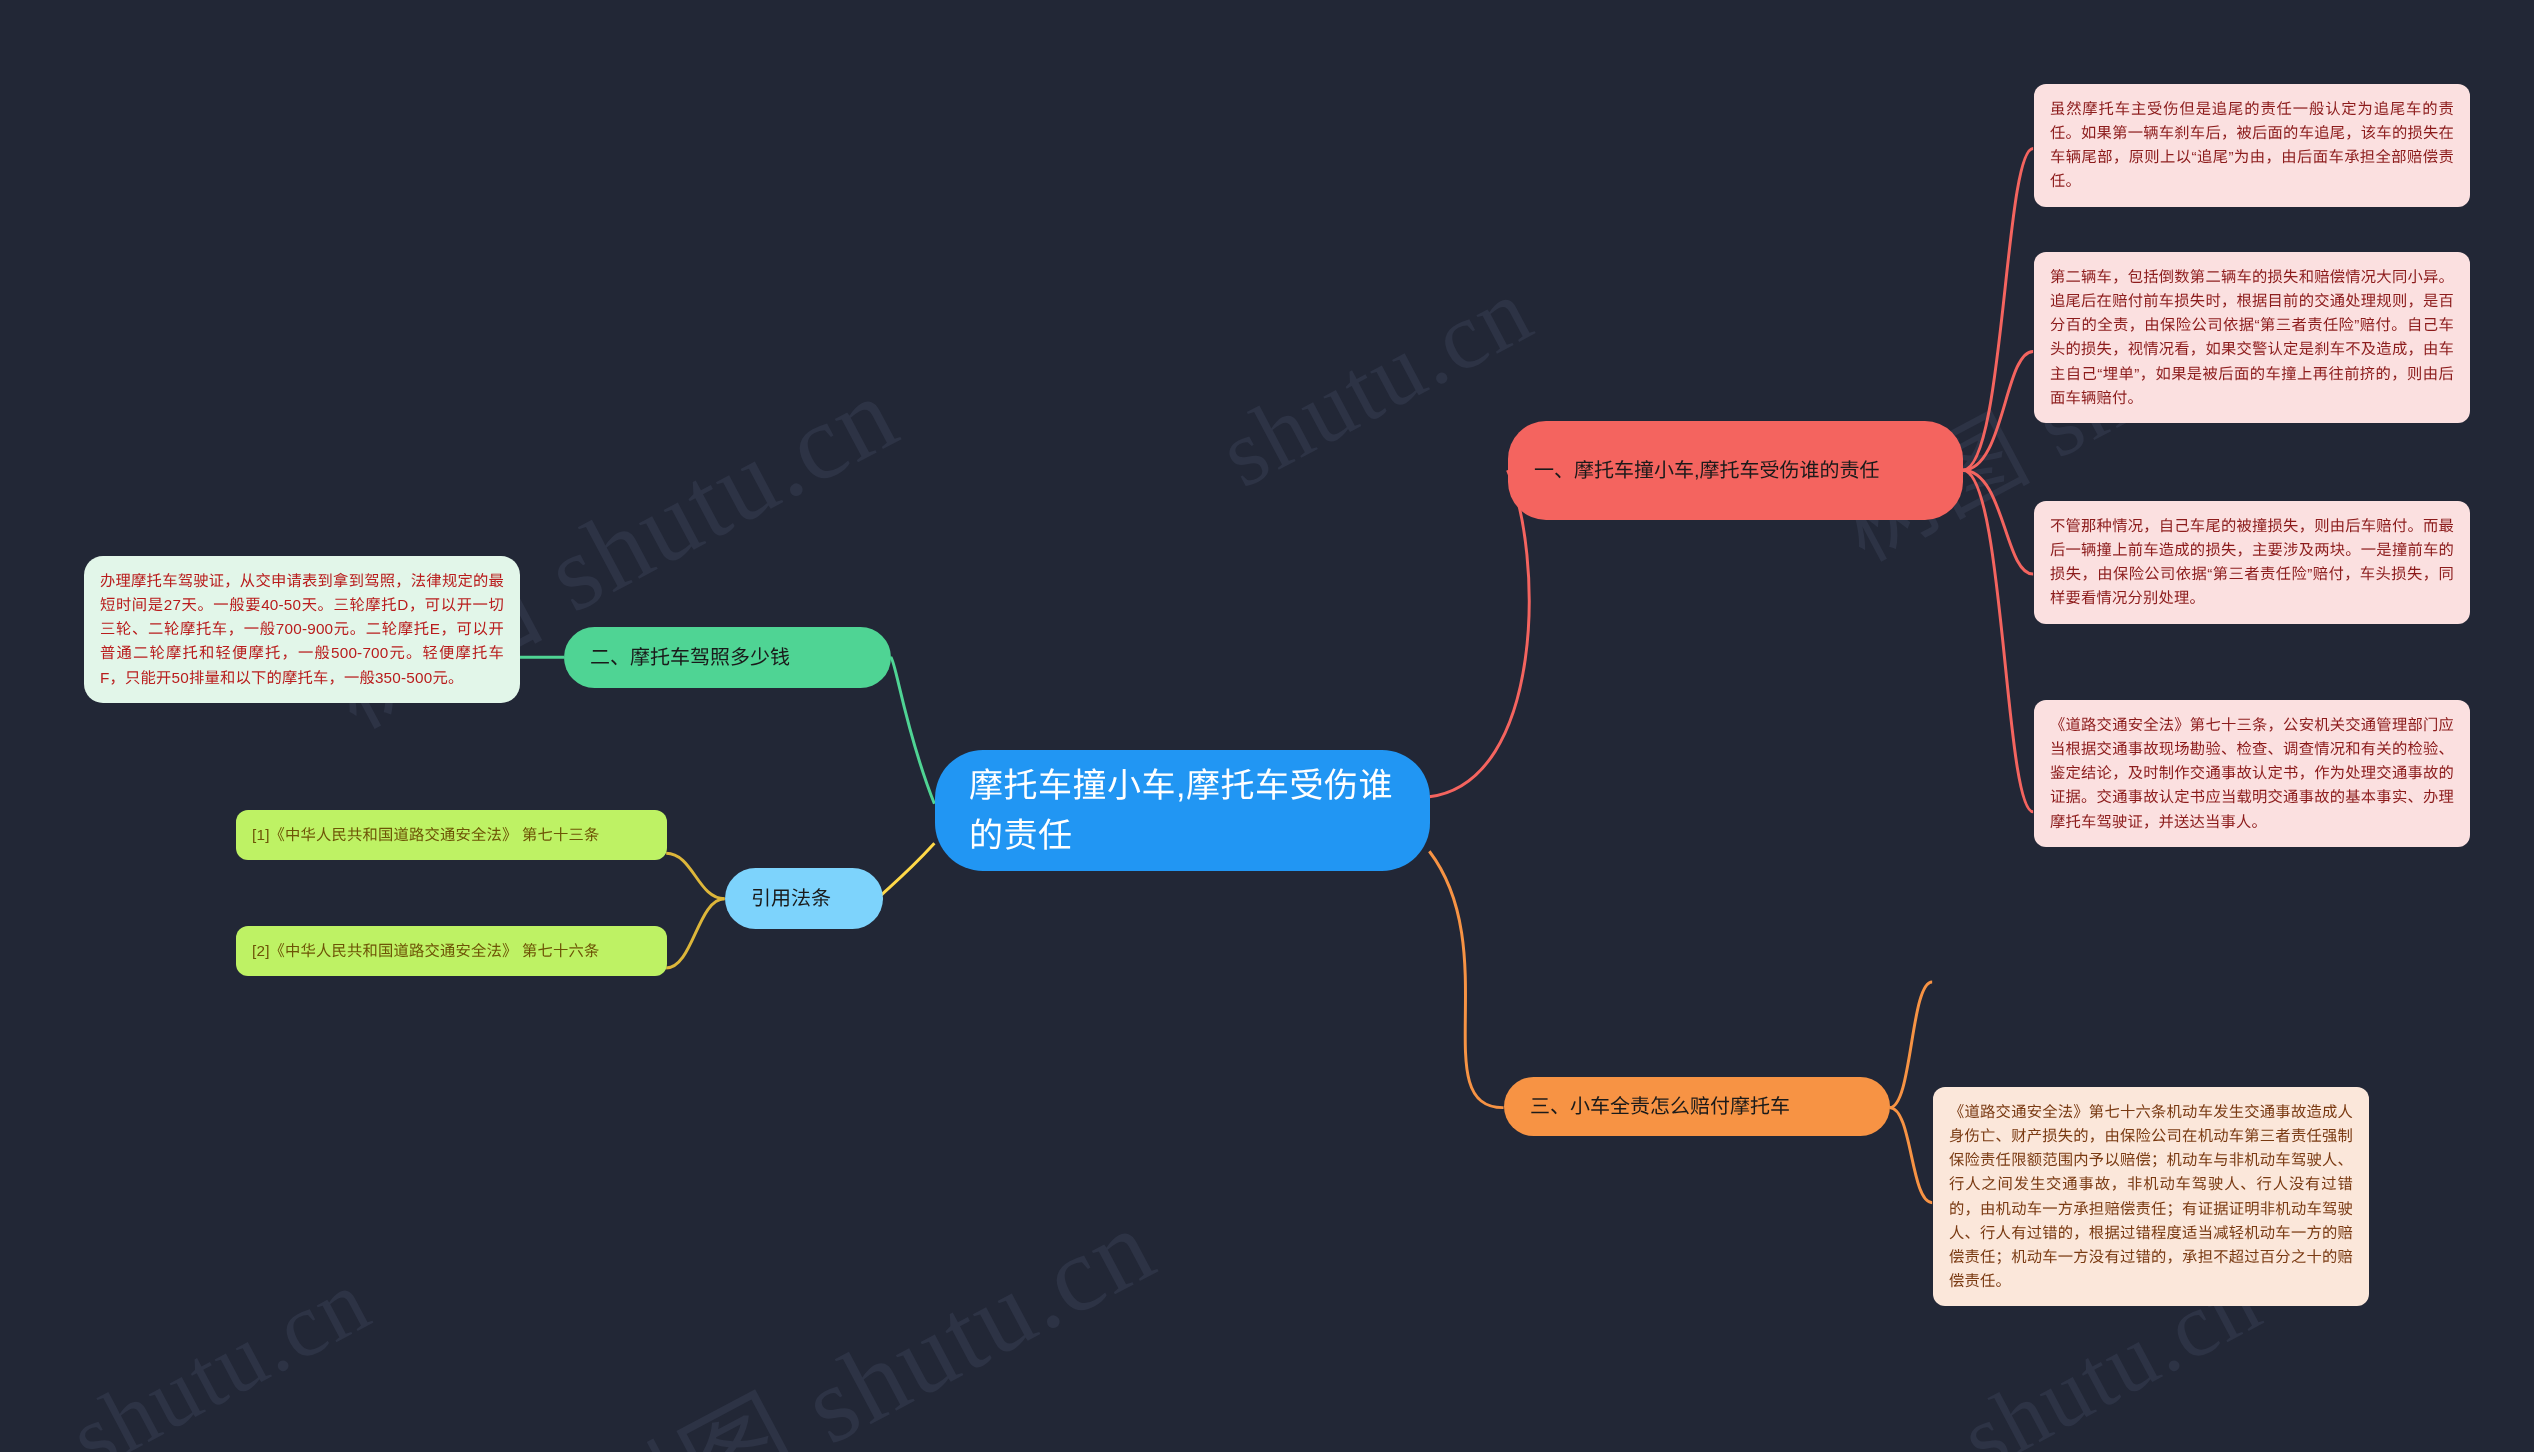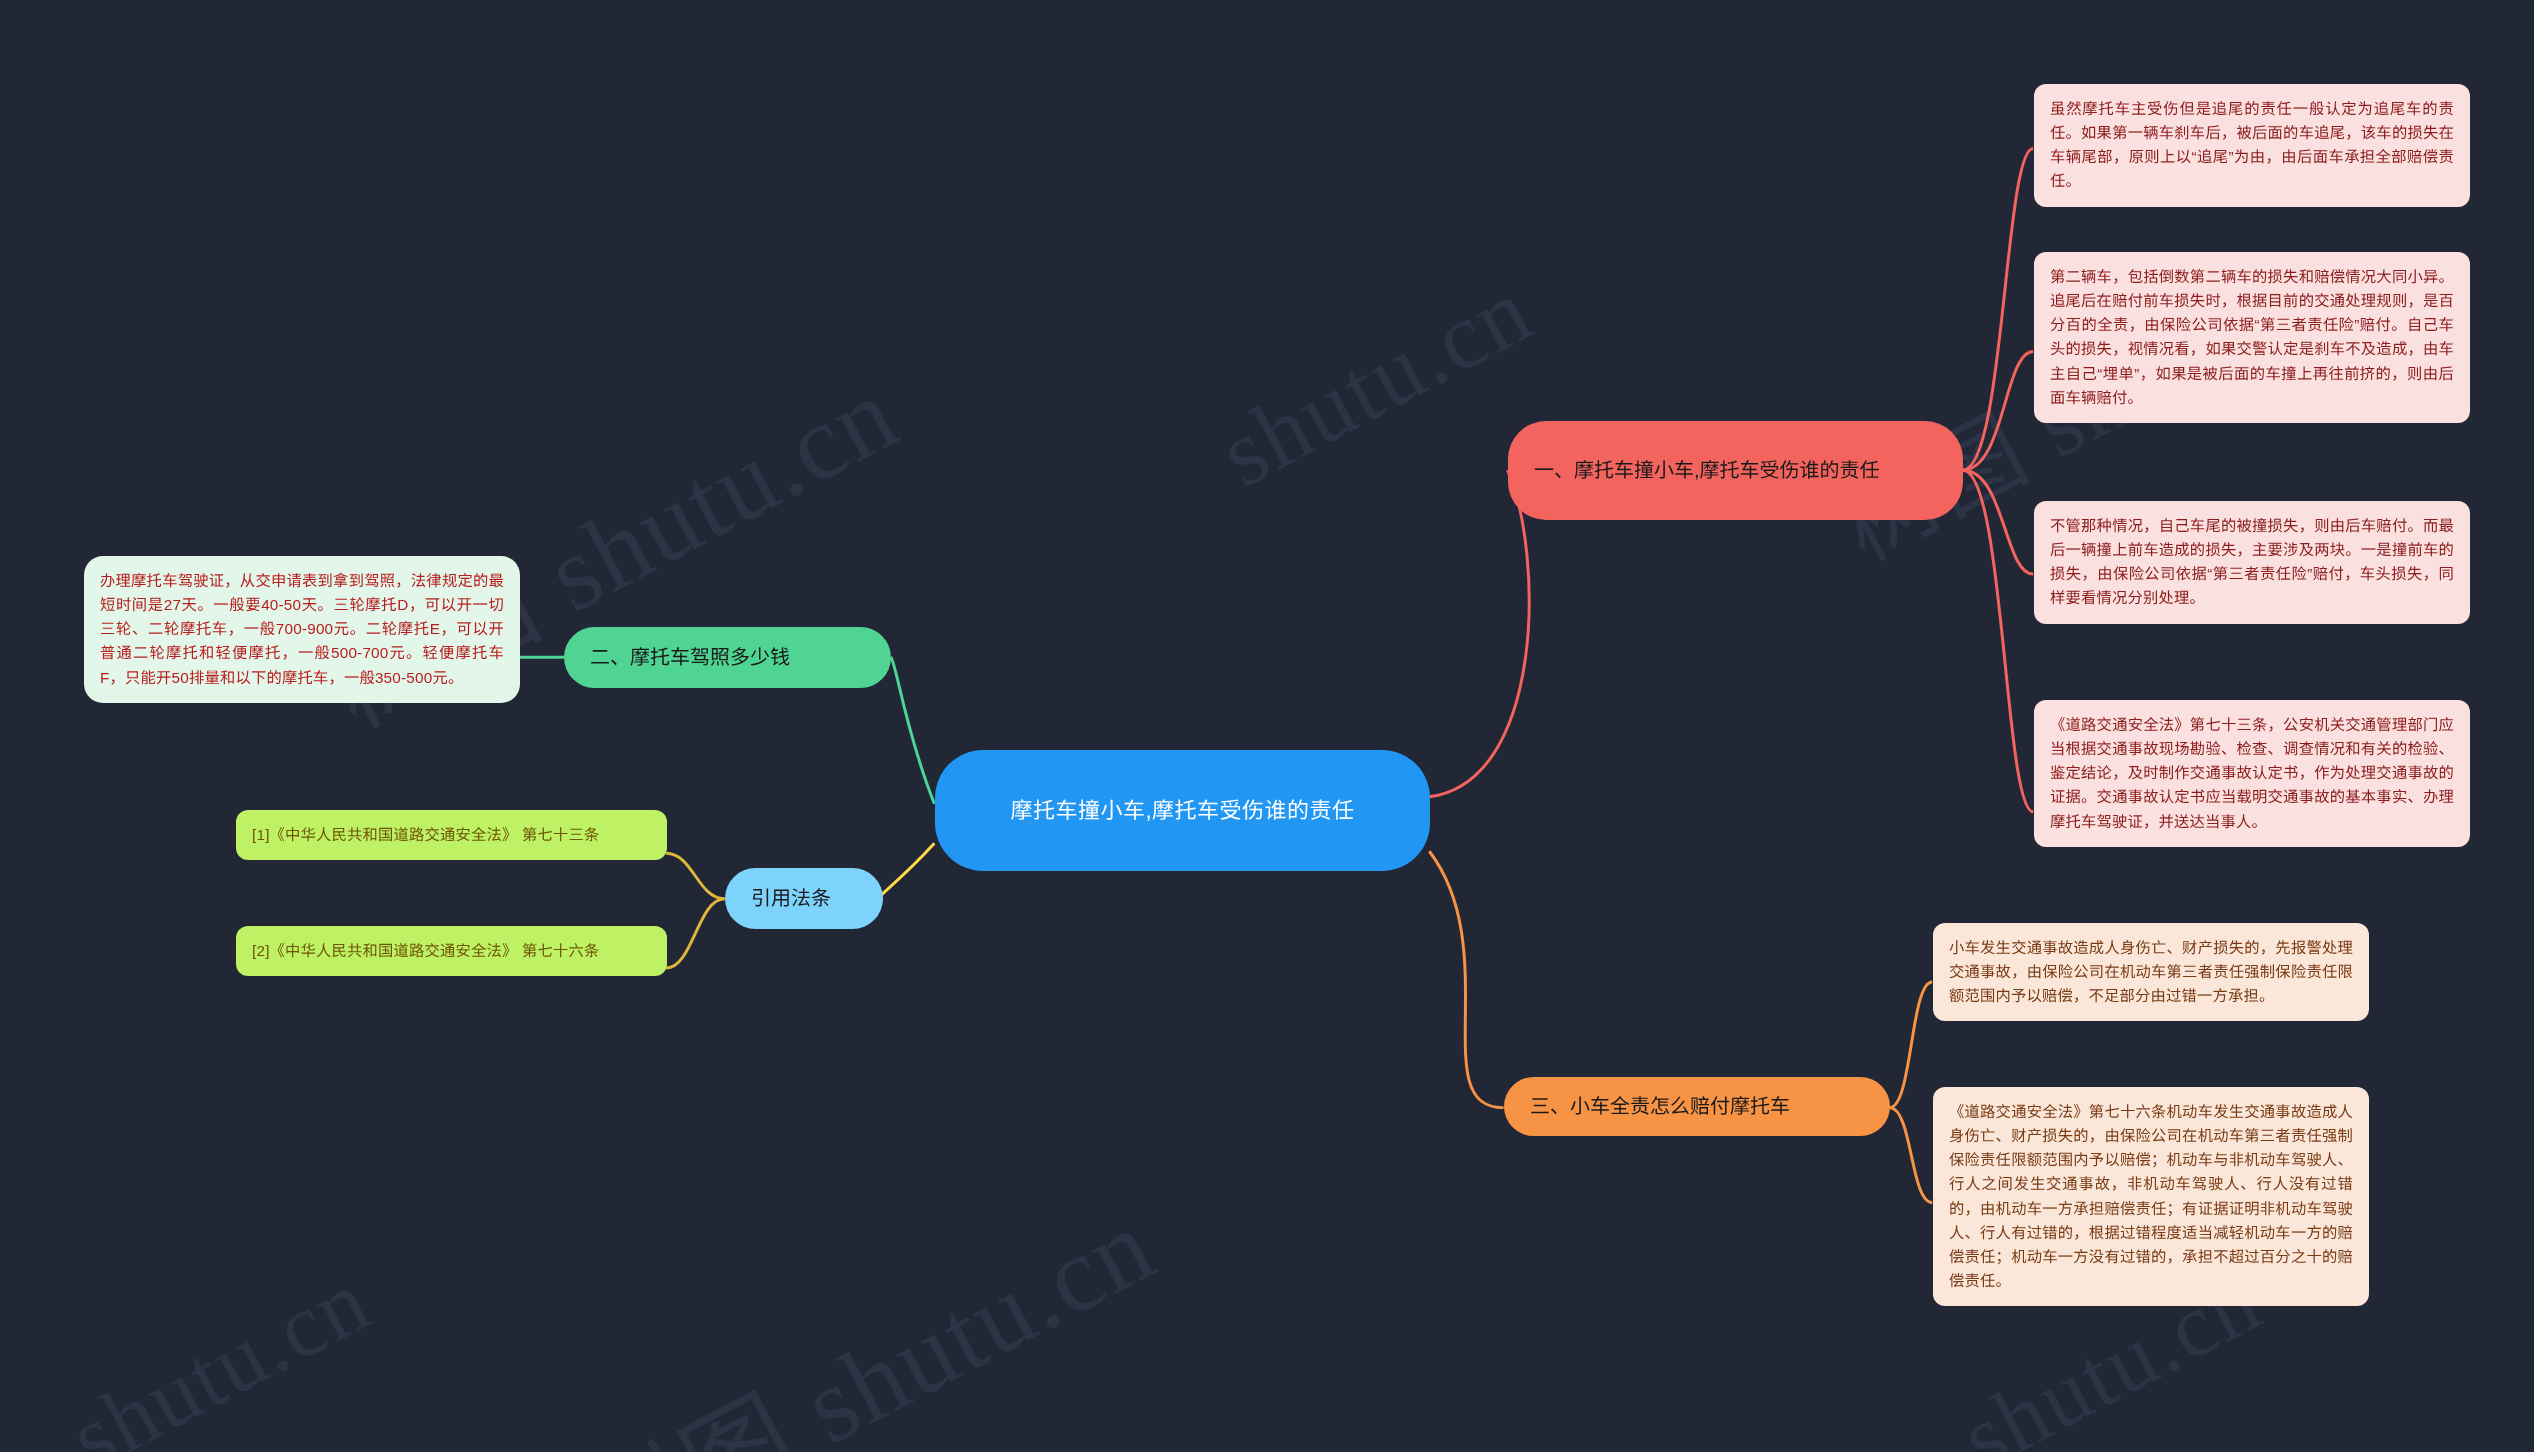--- a/index.html
+++ b/index.html
@@ -58,23 +58,23 @@
     z-index: 3;
     box-sizing: border-box;
     line-height: 1.45;
   }
 
   
   .root {
     background: #2196f3;
     color: #ffffff;
     border-radius: 48px;
-    font-size: 22px;
+    font-size: 34px;
     font-weight: 400;
-    text-align: right;
+    text-align: left;
     display: flex;
     align-items: center;
     justify-content: center;
     padding: 16px 34px;
     letter-spacing: 0.5px;
   }
 
   
   .topic {
     border-radius: 38px;
@@ -175,17 +175,16 @@
 
   <div class="node card card-green" id="card-green-1">办理摩托车驾驶证，从交申请表到拿到驾照，法律规定的最短时间是27天。一般要40-50天。三轮摩托D，可以开一切三轮、二轮摩托车，一般700-900元。二轮摩托E，可以开普通二轮摩托和轻便摩托，一般500-700元。轻便摩托车F，只能开50排量和以下的摩托车，一般350-500元。</div>
 
   <div class="node topic topic-yellow" id="topic-yellow">引用法条</div>
 
   <div class="node card card-yellow" id="card-yellow-1">[1]《中华人民共和国道路交通安全法》 第七十三条</div>
   <div class="node card card-yellow" id="card-yellow-2">[2]《中华人民共和国道路交通安全法》 第七十六条</div>
 
   <div class="node topic topic-orange" id="topic-orange">三、小车全责怎么赔付摩托车</div>
 
-  <div class="node card card-orange" id="card-orange-1">小车发生交通事故造成人身伤亡、财产损失的，先报警处理交通事故，由保险公司在机动车第三者责任强制保险责任限额范围内予以赔偿，不足部分由过错一方承担。</div>
   <div class="node card card-orange" id="card-orange-2">《道路交通安全法》第七十六条机动车发生交通事故造成人身伤亡、财产损失的，由保险公司在机动车第三者责任强制保险责任限额范围内予以赔偿；机动车与非机动车驾驶人、行人之间发生交通事故，非机动车驾驶人、行人没有过错的，由机动车一方承担赔偿责任；有证据证明非机动车驾驶人、行人有过错的，根据过错程度适当减轻机动车一方的赔偿责任；机动车一方没有过错的，承担不超过百分之十的赔偿责任。</div>
 
 </div>
 
 
 </body></html>

